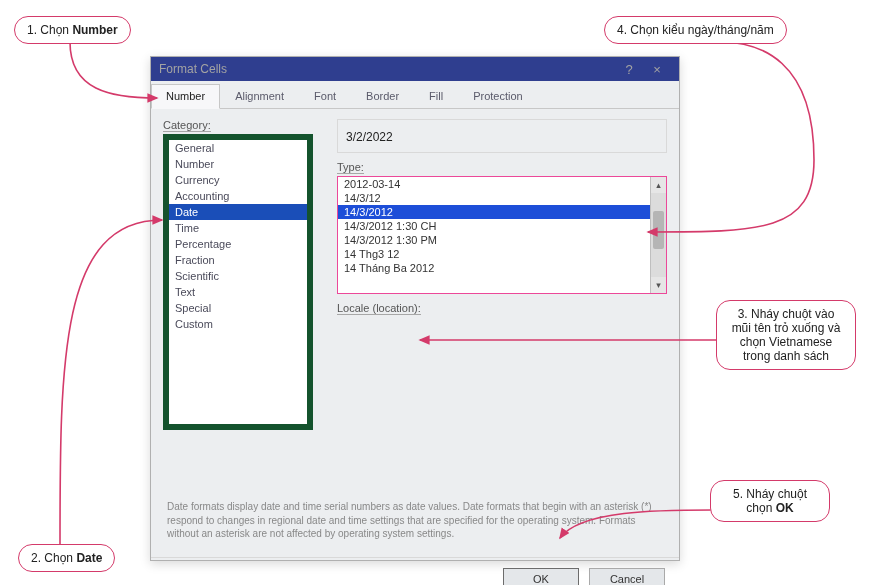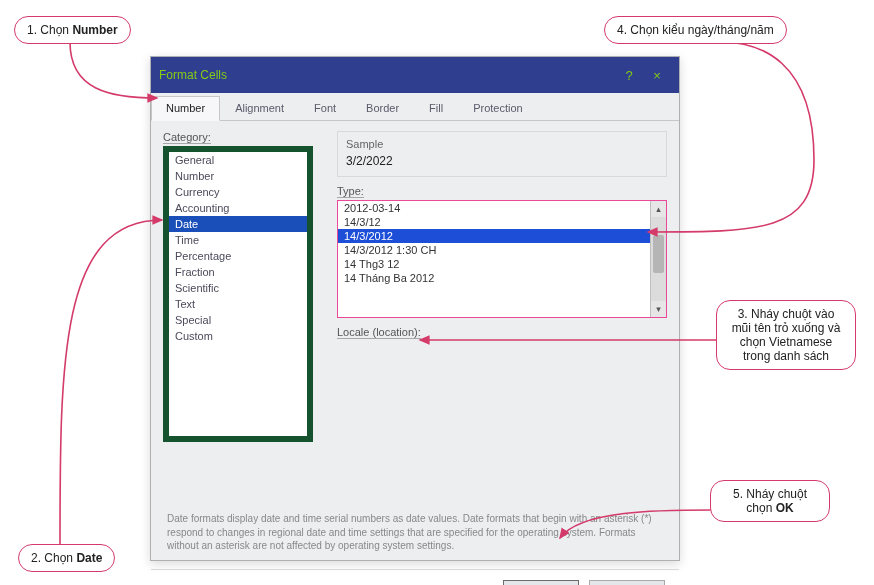--- a/index.html
+++ b/index.html
@@ -18,23 +18,23 @@
     position: absolute;
     left: 150px;
     top: 56px;
     width: 530px;
     height: 505px;
     background: #eceef0;
     border: 1px solid #b0b0b0;
     box-shadow: 0 3px 10px rgba(0,0,0,.15);
   }
   .titlebar {
-    height: 36px;
+    height: 24px;
     background: #2f3e8f;
-    color: #84cc16;
+    color: #a3a3a3;
     display: flex;
     align-items: center;
     padding: 0 8px;
     font-size: 12px;
   }
   .titlebar .spacer { flex: 1; }
   .titlebar .tbtn {
     width: 28px;
     text-align: center;
     font-size: 13px;
@@ -257,31 +257,31 @@
           <div class="item">Fraction</div>
           <div class="item">Scientific</div>
           <div class="item">Text</div>
           <div class="item">Special</div>
           <div class="item">Custom</div>
         </div>
       </div>
 
       <div class="right-col">
         <div class="sample-box">
-          <div class="lbl">Sample</div>
           <div class="val">3/2/2022</div>
         </div>
 
         <div class="label"><span class="underline">Type:</span></div>
         <div class="type-list">
           <div class="list-inner">
             <div class="titem">2012-03-14</div>
             <div class="titem">14/3/12</div>
             <div class="titem selected">14/3/2012</div>
             <div class="titem">14/3/2012 1:30 CH</div>
+            <div class="titem">14/3/2012 1:30 PM</div>
             <div class="titem">14 Thg3 12</div>
             <div class="titem">14 Tháng Ba 2012</div>
           </div>
           <div class="scrollbar">
             <div class="up">▴</div>
             <div class="thumb"></div>
             <div class="down" style="position:absolute;bottom:0;left:0;right:0">▾</div>
           </div>
         </div>
 

